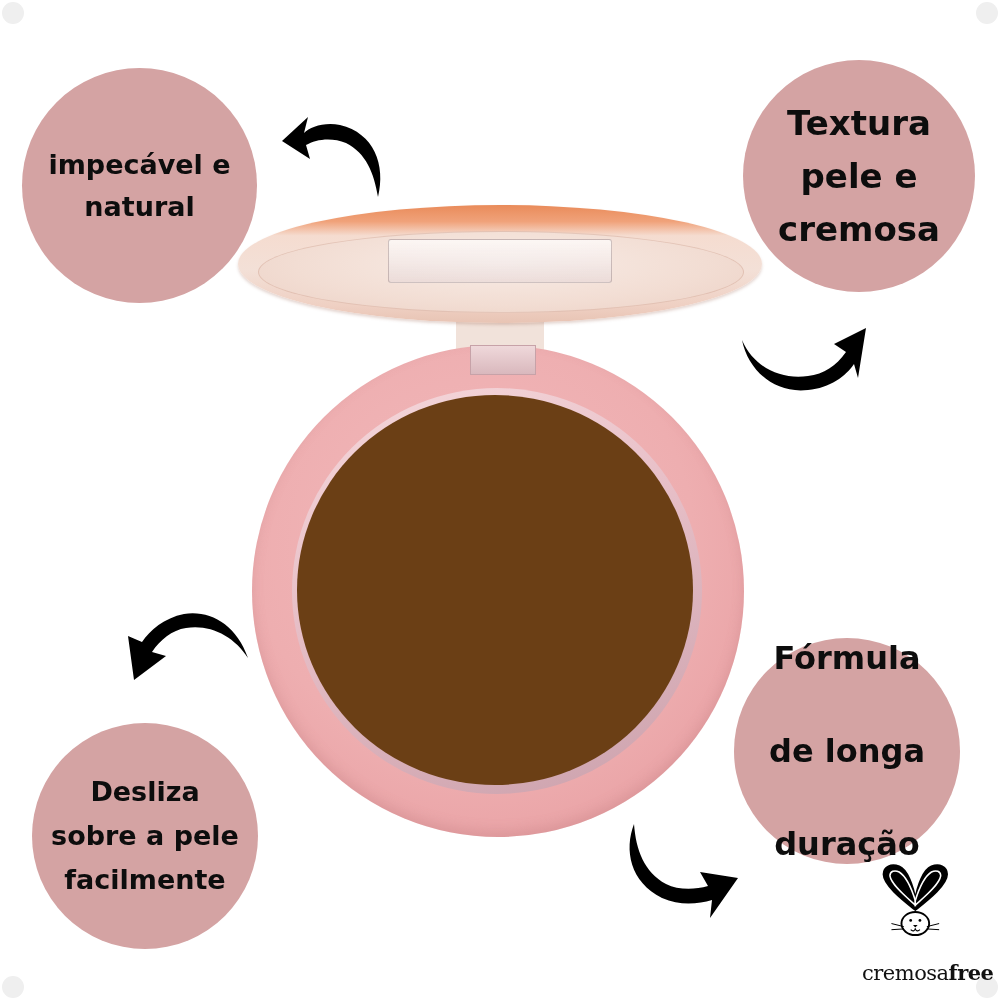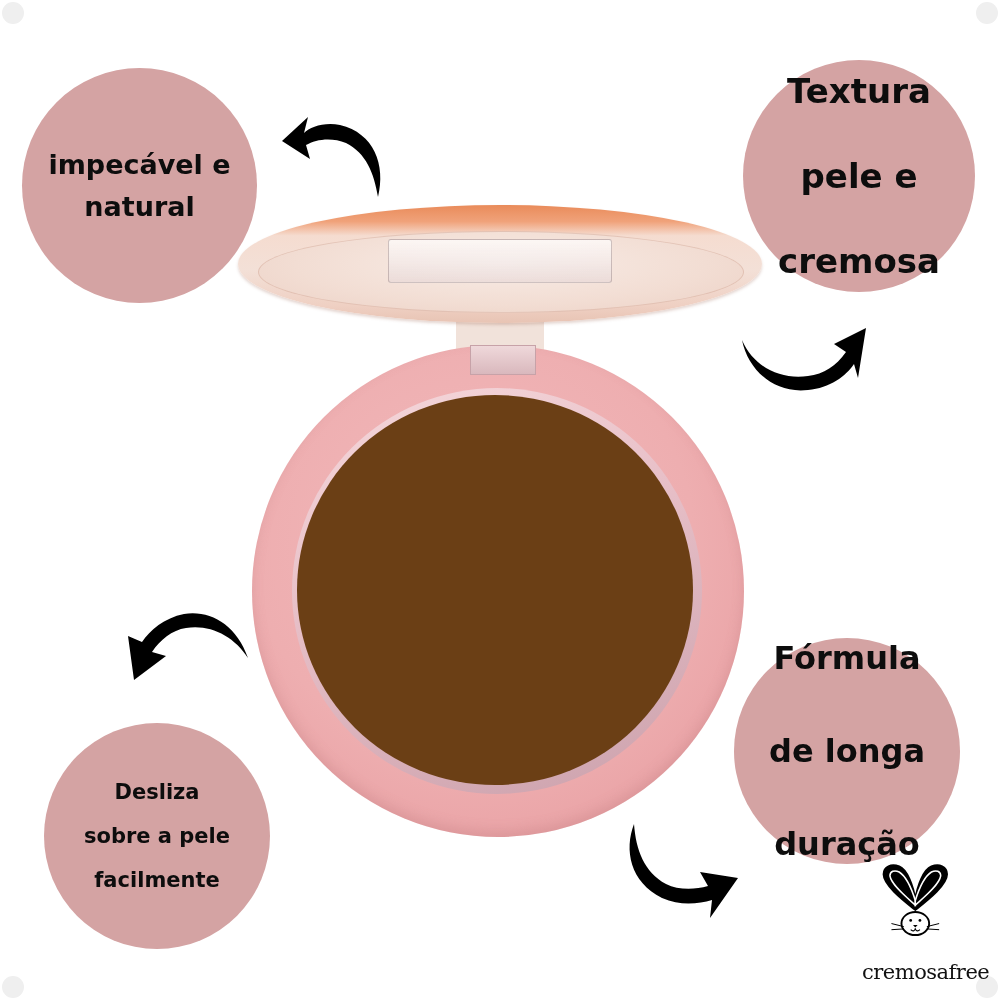--- a/index.html
+++ b/index.html
@@ -13,22 +13,22 @@
       background: #efefef;
     }
     .bubble {
       position: absolute; border-radius: 50%;
       background: #d4a3a3;
       display: flex; flex-direction: column; align-items: center; justify-content: center;
       text-align: center; color: #0d0d0d; font-weight: bold;
     }
     .bubble span { display: block; white-space: nowrap; }
     #b1 { left: 22px; top: 68px; width: 235px; height: 235px; font-size: 27px; line-height: 42px; }
-    #b2 { left: 743px; top: 60px; width: 232px; height: 232px; font-size: 34px; line-height: 53px; gap: 32px; }
-    #b3 { left: 44px; top: 723px; width: 226px; height: 226px; font-size: 21px; line-height: 44px; }
+    #b2 { left: 743px; top: 60px; width: 232px; height: 232px; font-size: 34px; line-height: 53px; }
+    #b3 { left: 32px; top: 723px; width: 226px; height: 226px; font-size: 27px; line-height: 44px; }
     #b4 { left: 734px; top: 638px; width: 226px; height: 226px; font-size: 32px; line-height: 53px; gap: 40px; }
 
     .arrow { position: absolute; }
 
     
     .lid {
       position: absolute; left: 238px; top: 205px; width: 524px; height: 118px;
       border-radius: 50%;
       background: linear-gradient(180deg, #e98b5a 0%, #f0a27a 14%, #f5dcd0 26%, #f3e0d7 55%, #efd0c3 85%, #e8c4b4 100%);
       box-shadow: 0 2px 3px rgba(150,90,70,0.25);
@@ -64,21 +64,21 @@
       position: absolute; left: 297px; top: 395px; width: 396px; height: 390px; border-radius: 50%;
       background: #6b3f15;
     }
 
     
     .cf-logo { position: absolute; left: 858px; top: 862px; width: 130px; height: 130px; }
     .cf-text {
       position: absolute; left: 856px; top: 958px; font-family: "DejaVu Serif", serif;
       font-size: 21px; color: #111; white-space: nowrap; letter-spacing: -0.5px;
     }
-    .cf-text b { font-weight: normal; }
+    .cf-text b { font-weight: bold; }
   </style>
 </head>
 <body>
 
 <div class="corner-dot" style="left:2px;top:2px;"></div>
 <div class="corner-dot" style="left:976px;top:2px;"></div>
 <div class="corner-dot" style="left:2px;top:976px;"></div>
 <div class="corner-dot" style="left:976px;top:976px;"></div>
 
 <div class="bubble" id="b1">

